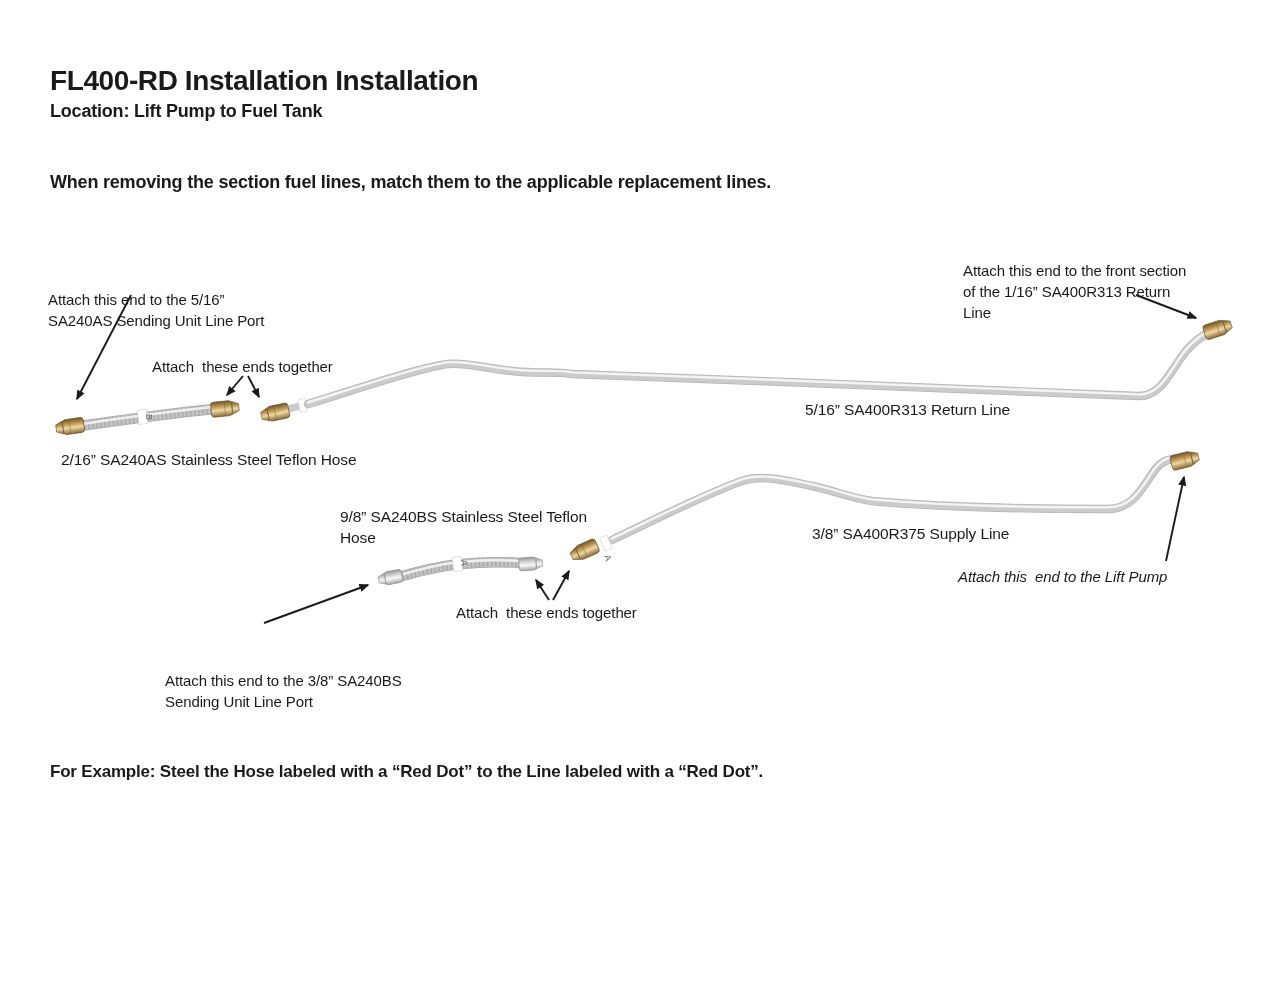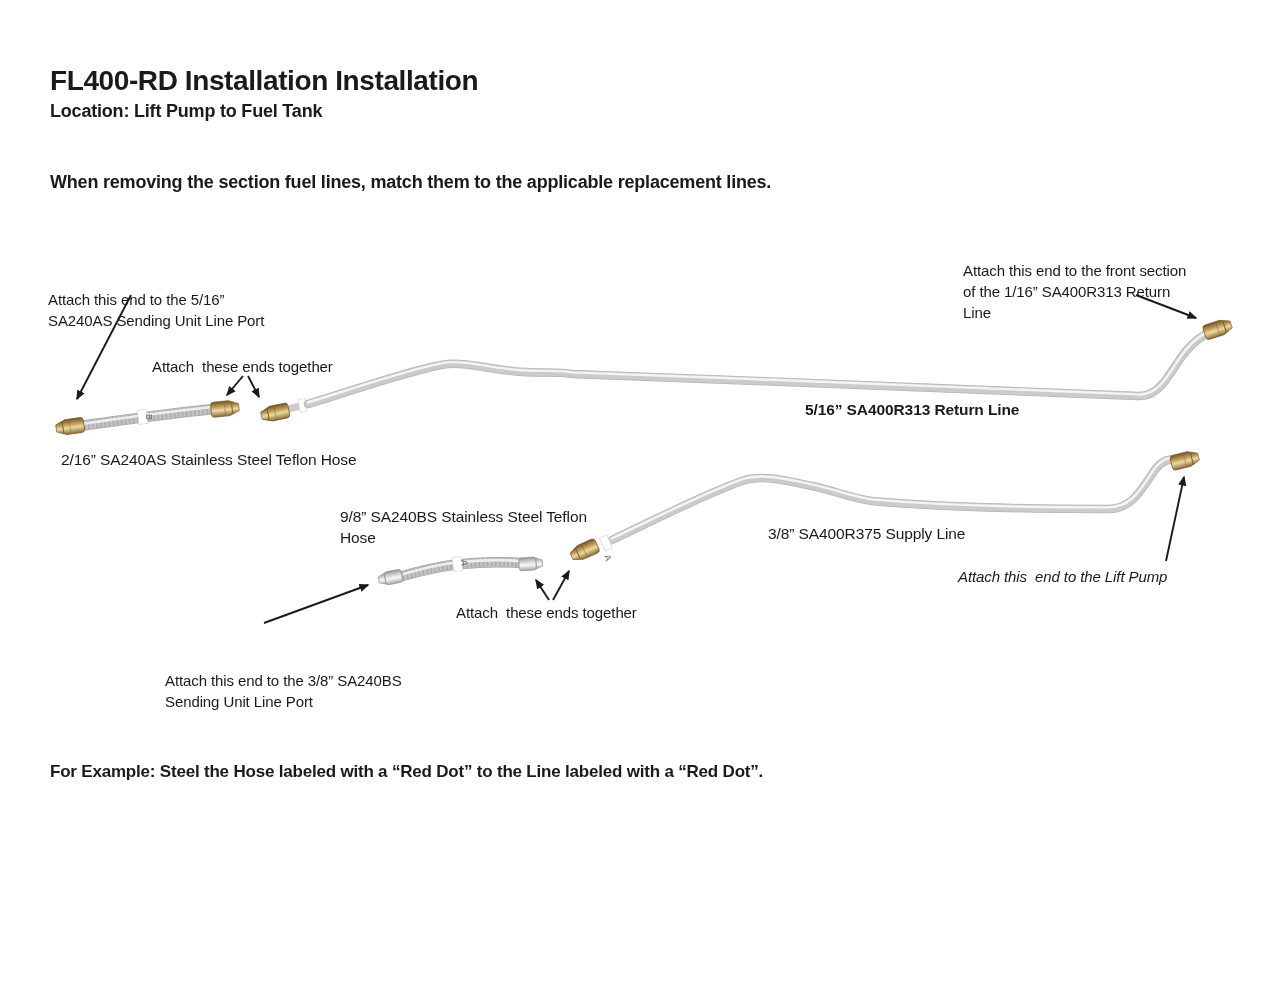--- a/index.html
+++ b/index.html
@@ -127,24 +127,24 @@
   </g>
 </svg>
 
 <div class="abs ann" style="left:48px;top:253px;margin-top:36px;">Attach this end to the 5/16”
 SA240AS Sending Unit Line Port</div>
 <div class="abs ann" style="left:152px;top:356px;">Attach  these ends together</div>
 <div class="abs ann" style="left:963px;top:260px;">Attach this end to the front section
 of the 1/16” SA400R313 Return
 Line</div>
 <div class="abs lbl" style="left:61px;top:449px;">2/16” SA240AS Stainless Steel Teflon Hose</div>
-<div class="abs lbl" style="left:805px;top:399px;font-weight:bold;">5/16” SA400R313 Return Line</div>
+<div class="abs lbl" style="left:805px;top:399px;">5/16” SA400R313 Return Line</div>
 <div class="abs lbl" style="left:340px;top:506px;">9/8” SA240BS Stainless Steel Teflon
 Hose</div>
-<div class="abs lbl" style="left:768px;top:523px;">3/8” SA400R375 Supply Line</div>
+<div class="abs lbl" style="left:812px;top:523px;">3/8” SA400R375 Supply Line</div>
 <div class="abs ann" style="left:456px;top:602px;">Attach  these ends together</div>
 <div class="abs ann" style="left:165px;top:624px;margin-top:46px;">Attach this end to the 3/8” SA240BS
 Sending Unit Line Port</div>
 <div class="abs ann" style="left:958px;top:566px;font-style:italic;">Attach this  end to the Lift Pump</div>
 
 <div class="abs note">
   <div>For Example: Steel the Hose labeled with a “Red Dot” to the Line labeled with a “Red Dot”.</div>
 </div>
 
 </body></html>

